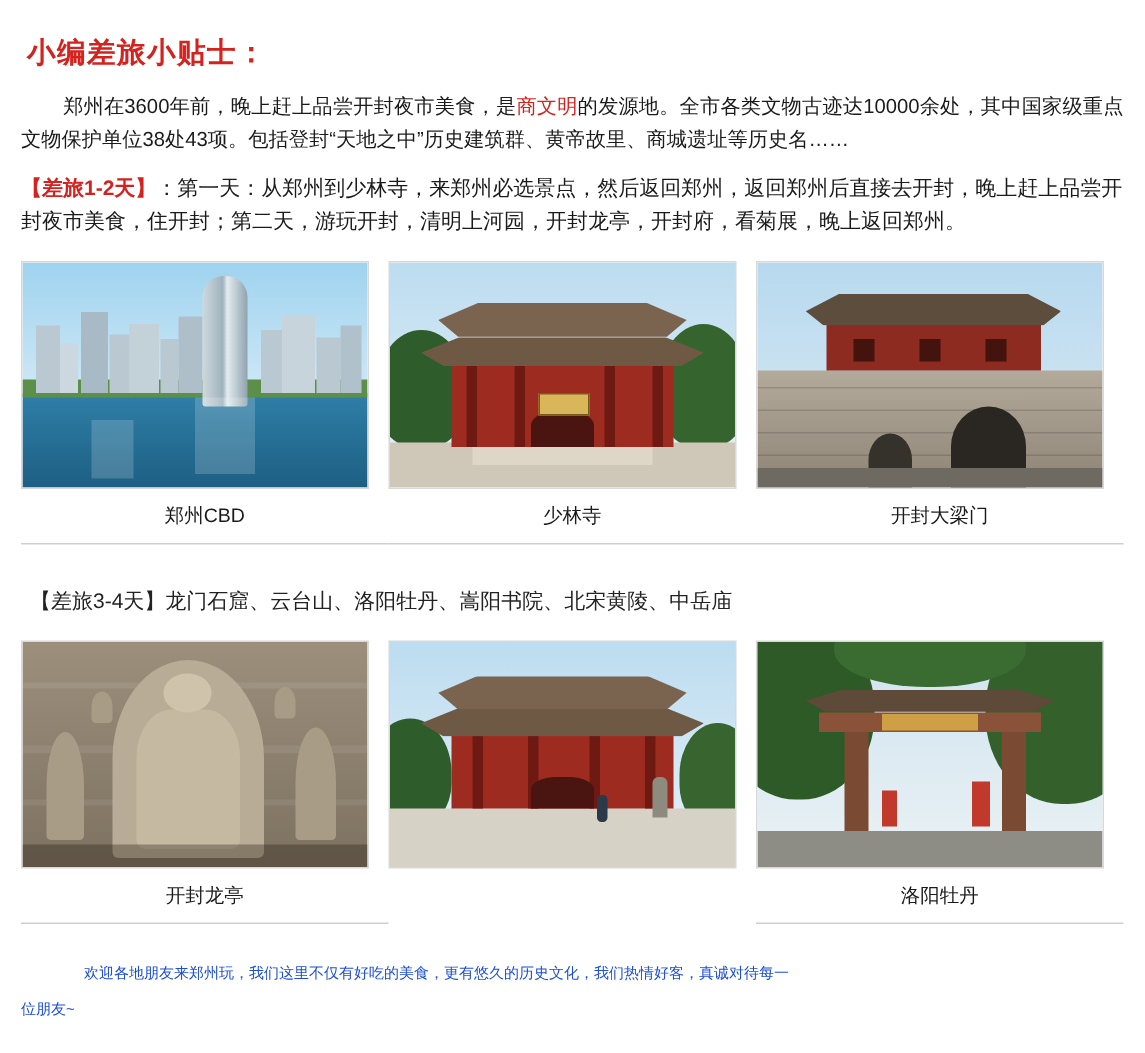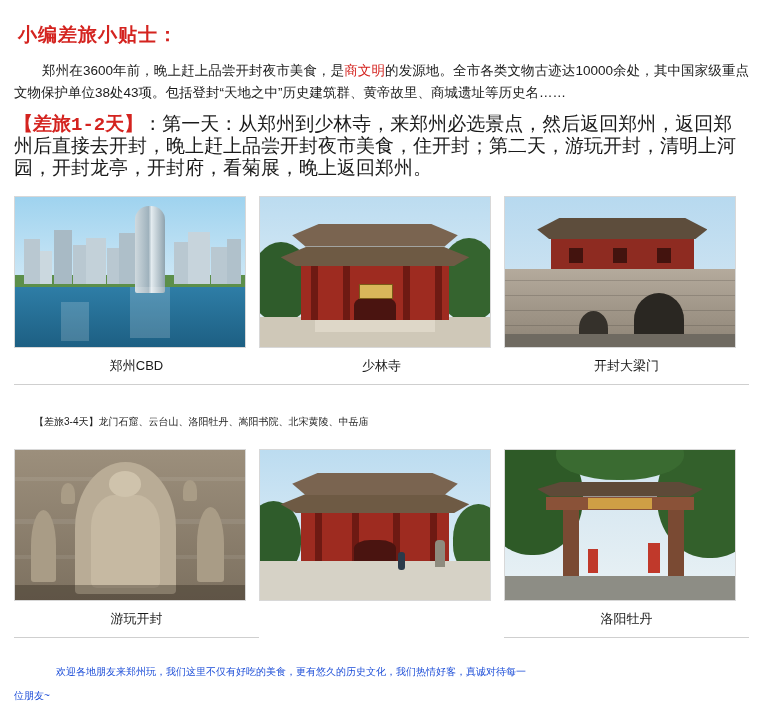--- a/index.html
+++ b/index.html
@@ -36,25 +36,24 @@
     color: #1a1a1a;
   }
   .para .indent {
     display: inline-block;
     width: 28px;
   }
   .red {
     color: #d4231f;
   }
   .tip-line {
-    font-size: 19px;
+    font-size: 14px;
     line-height: 22px;
     margin: 10px 0 0 0;
     color: #1a1a1a;
-    font-family: Liberation Mono, monospace;
   }
   .tip-line .bracket {
     color: #d4231f;
     font-weight: bold;
   }
   .gallery {
     display: flex;
     justify-content: space-between;
     margin-top: 16px;
   }
@@ -70,23 +69,23 @@
     box-sizing: border-box;
   }
   .caption {
     text-align: center;
     font-size: 13px;
     padding: 9px 0 9px 0;
     color: #1a1a1a;
     border-bottom: 1px solid #cfcfcf;
   }
   .section2-head {
-    font-size: 10px;
+    font-size: 14px;
     line-height: 22px;
-    margin: 26px 0 0 20px;
+    margin: 26px 0 0 6px;
   }
   .closing {
     font-size: 10px;
     line-height: 24px;
     margin: 22px 0 0 0;
     color: #1d4ed8;
   }
   .closing .indent {
     display: inline-block;
     width: 42px;
@@ -261,21 +260,21 @@
         <div class="ph lm-band" style="left:0;top:70%;width:100%;height:4px;"></div>
         <div class="ph lm-niche"></div>
         <div class="ph lm-body"></div>
         <div class="ph lm-head"></div>
         <div class="ph lm-sm" style="left:7%;top:40%;width:11%;height:48%;"></div>
         <div class="ph lm-sm" style="left:79%;top:38%;width:12%;height:50%;"></div>
         <div class="ph lm-sm" style="left:20%;top:22%;width:6%;height:14%;"></div>
         <div class="ph lm-sm" style="left:73%;top:20%;width:6%;height:14%;"></div>
         <div class="ph lm-shadow"></div>
       </div>
-      <div class="caption">游玩开封</div>
+      <div class="caption">开封龙亭</div>
     </div>
 
     <div class="card">
       <div class="photo">
         <div class="ph t-sky"></div>
         <div class="ph t-tree" style="left:-6%;width:24%;height:48%;"></div>
         <div class="ph t-tree" style="right:-6%;width:22%;height:46%;background:#37642f;"></div>
         <div class="ph t-base" style="height:26%;background:#d6d2c6;"></div>
         <div class="ph t-body" style="bottom:26%;height:34%;"></div>
         <div class="ph t-col" style="bottom:26%;height:34%;left:24%;"></div>

